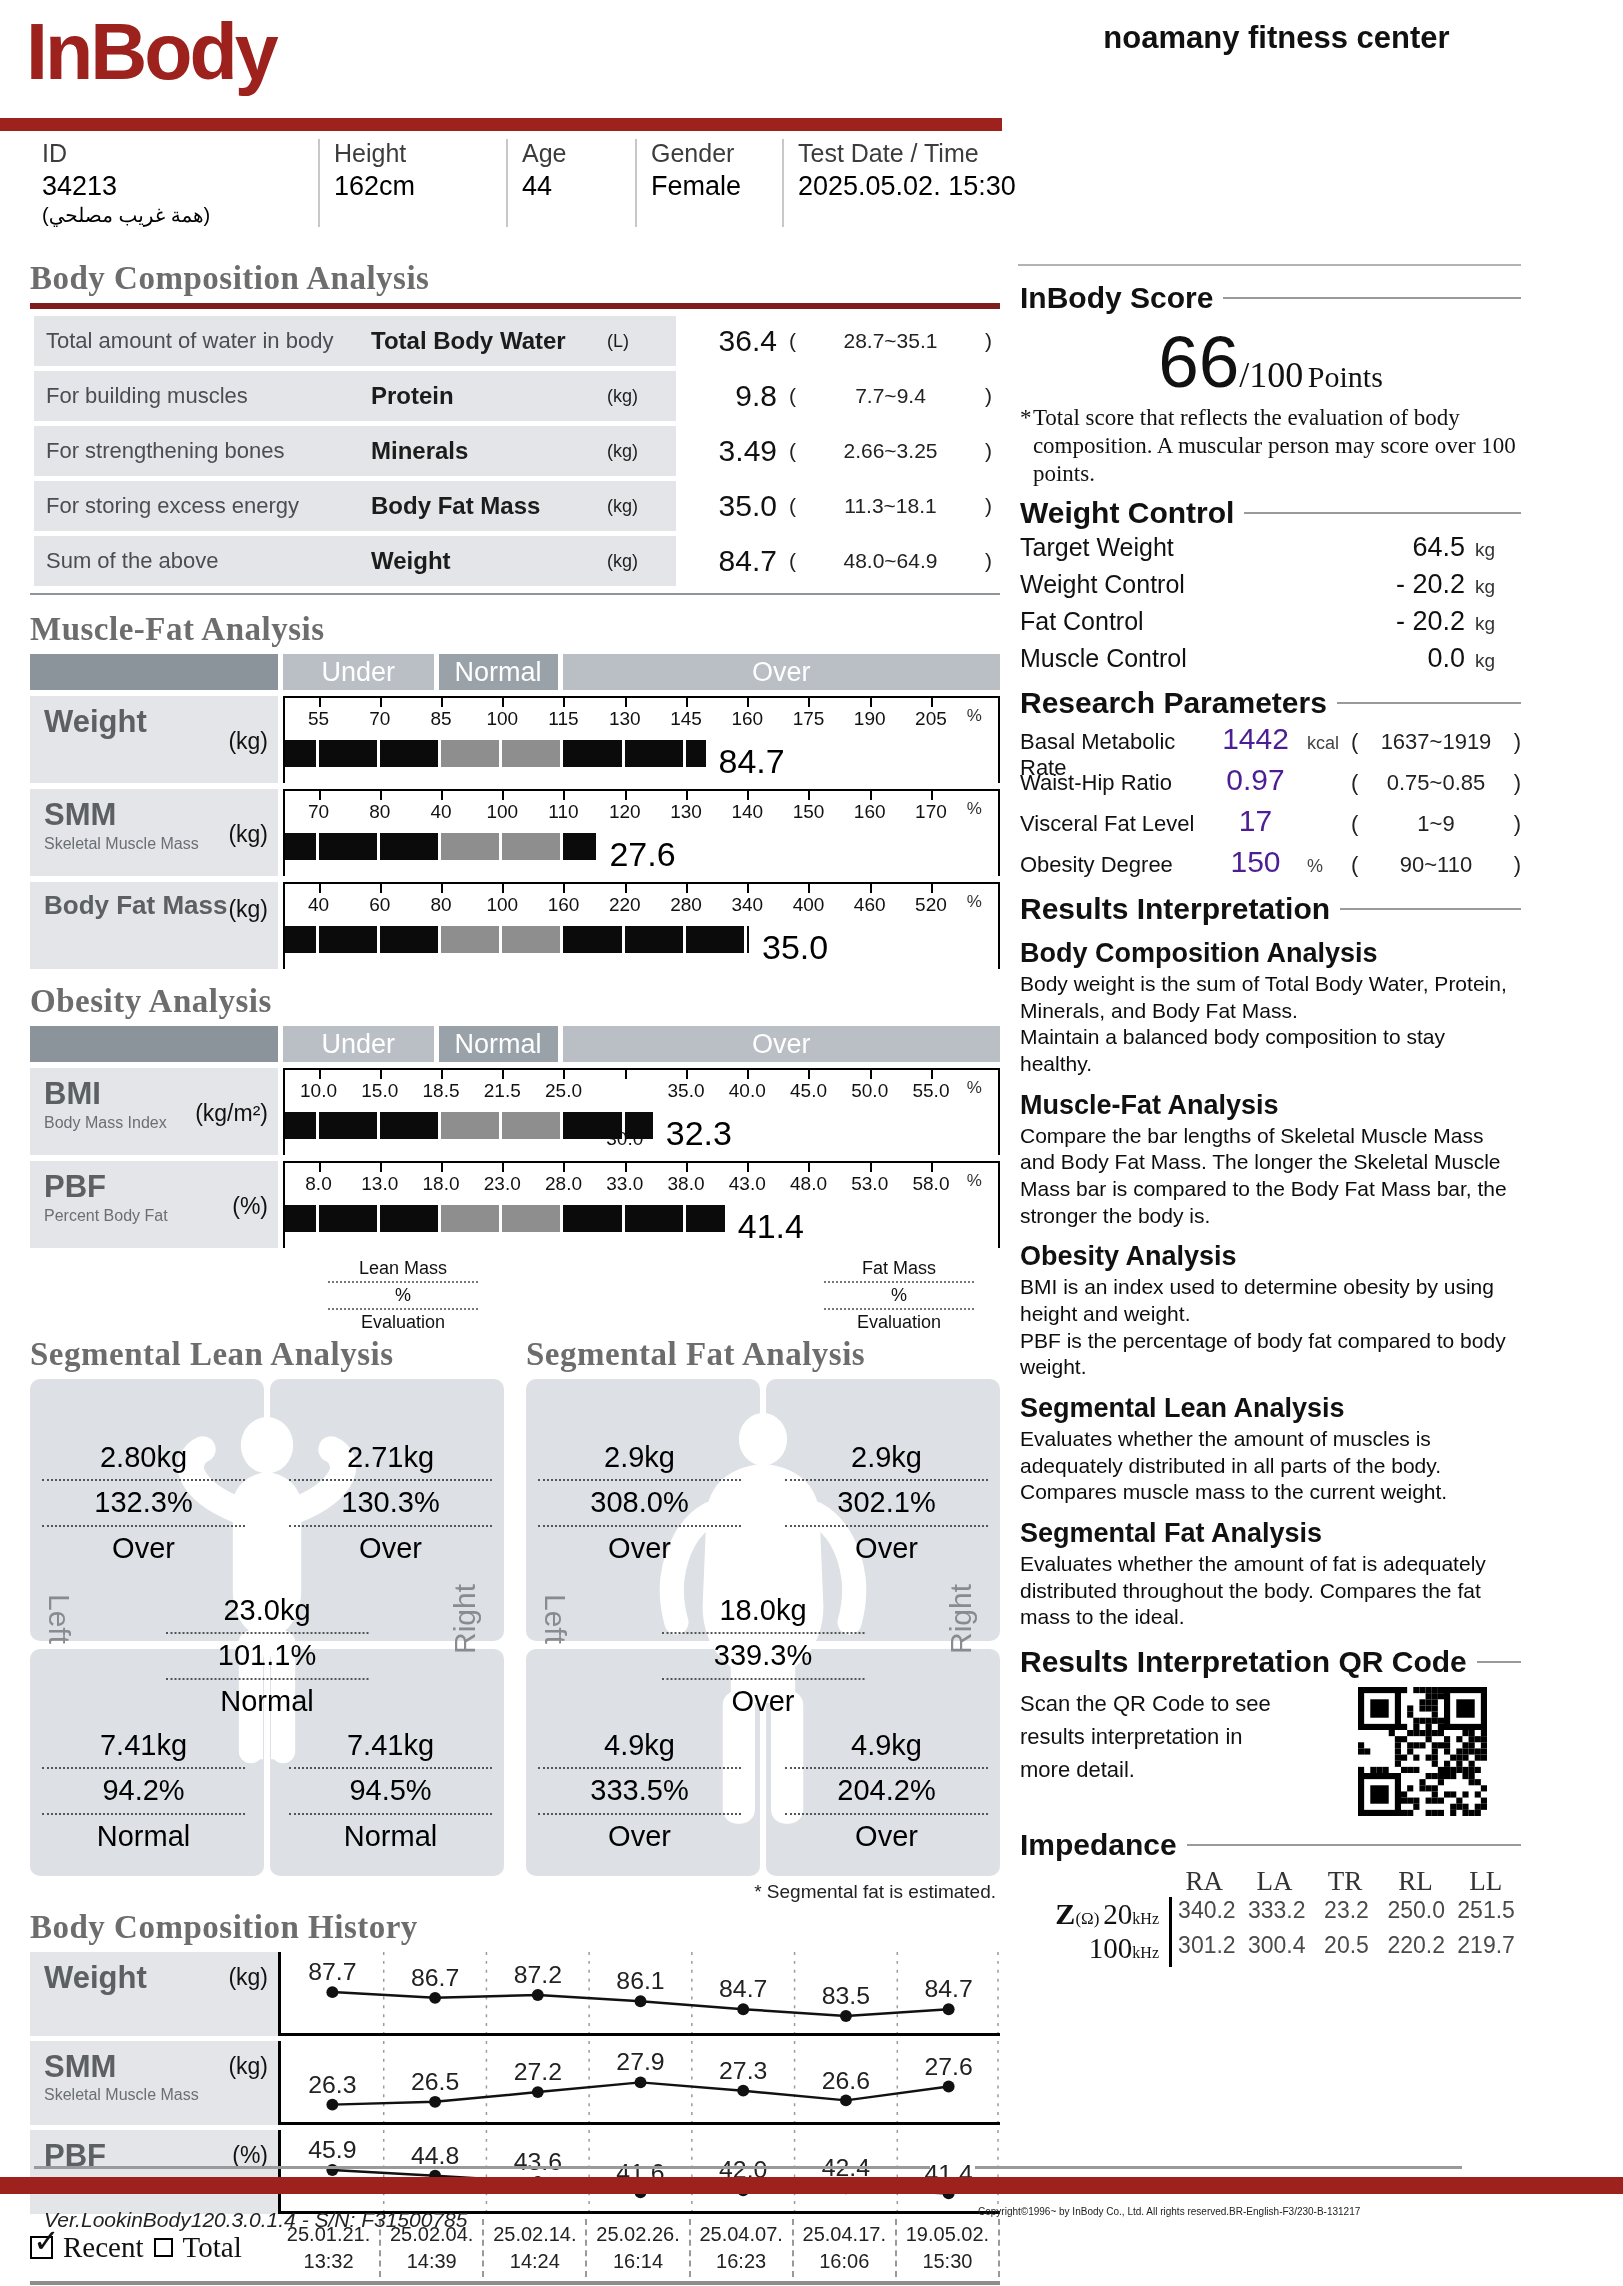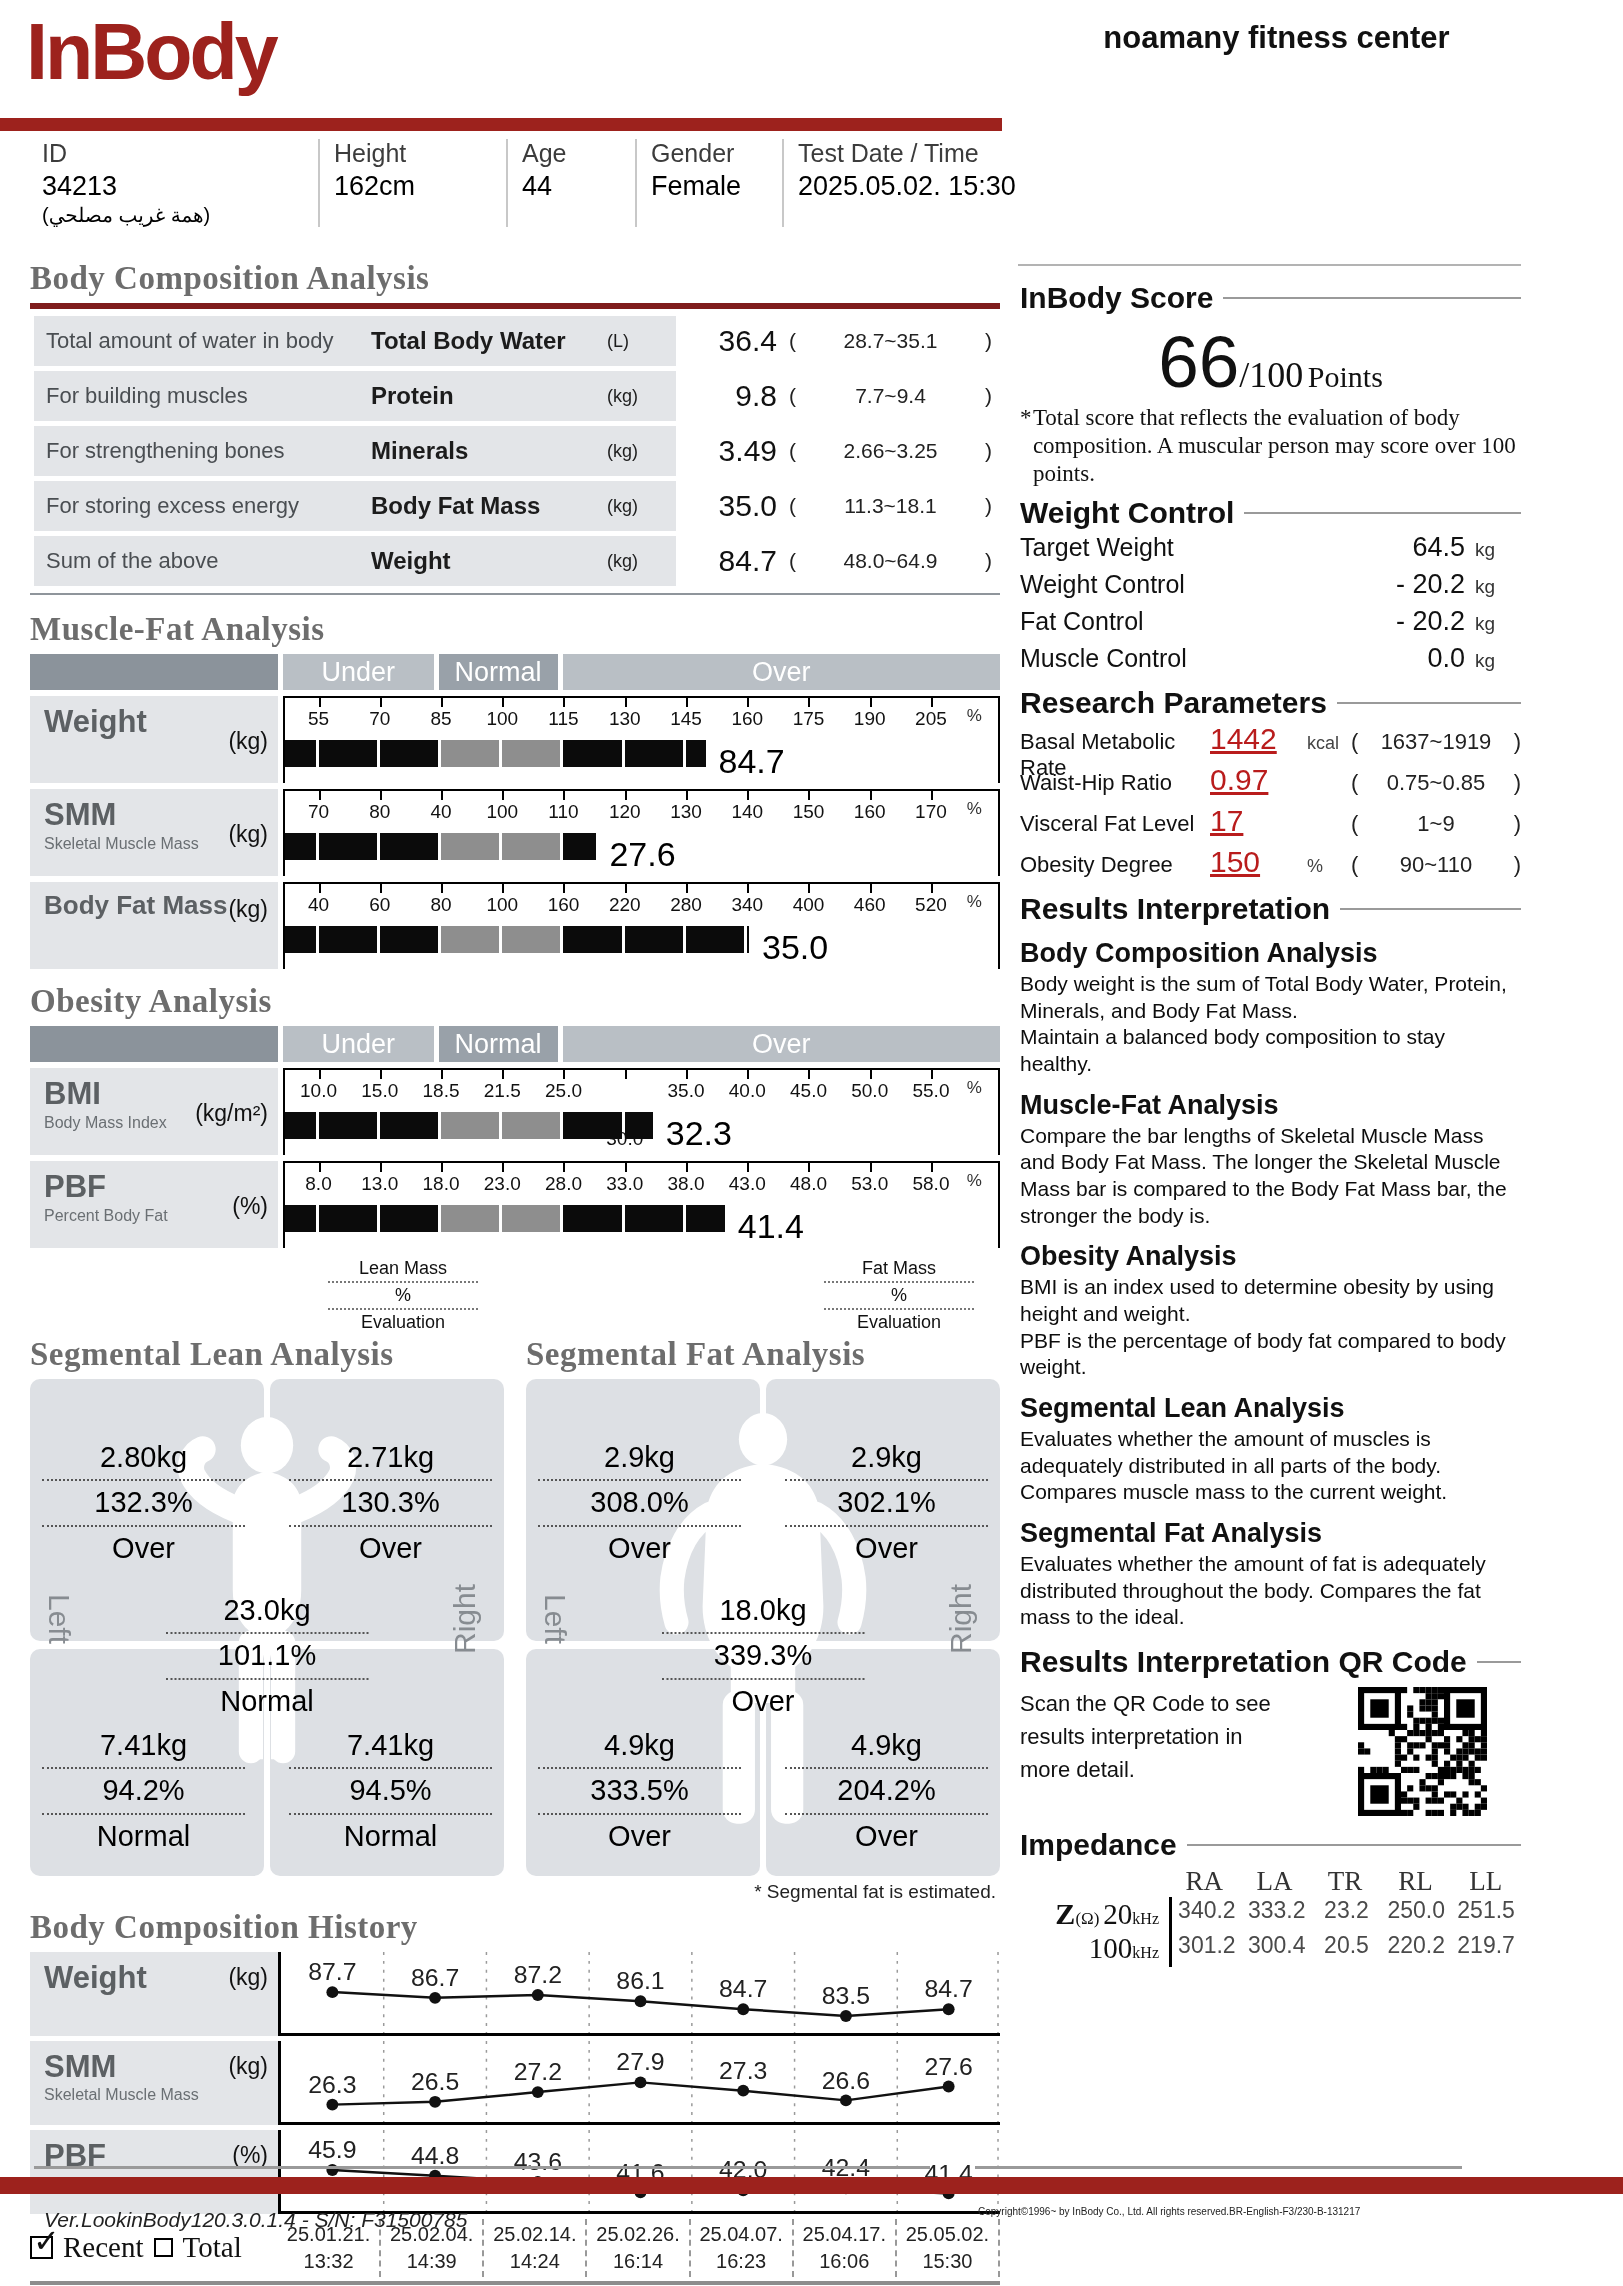--- a/index.html
+++ b/index.html
@@ -113,21 +113,21 @@
   .score-denom{font-size:36px;font-family:"Liberation Serif",serif;}
   .score-points{font-size:30px;font-family:"Liberation Serif",serif;}
   .score-note{font-family:"Liberation Serif",serif;font-size:23px;line-height:1.22;margin:6px 0 8px 0;display:flex;}
   .score-note .star{width:26px;}
   .wc-row{display:flex;align-items:baseline;height:37px;}
   .wc-label{flex:1;font-size:25px;}
   .wc-val{width:114px;text-align:right;font-size:27px;}
   .wc-unit{width:46px;padding-left:10px;font-size:19px;color:#333;}
   .rp-row{display:flex;align-items:baseline;height:41px;}
   .rp-label{flex:1;font-size:22px;}
-  .rp-val{width:91px;text-align:left;font-size:30px;color:#b91c1c;text-decoration:underline;}
+  .rp-val{width:91px;text-align:center;font-size:30px;color:#4c1d95;}
   .rp-unit{width:44px;padding-left:6px;font-size:18px;color:#444;}
   .rp-par{display:flex;width:170px;justify-content:space-between;font-size:22px;color:#222;}
   .ri-h{font-size:27px;font-weight:bold;margin:12px 0 2px 0;}
   .ri-b{font-size:21px;line-height:1.27;white-space:pre-line;color:#0d0d0d;}
   .qr-wrap{display:flex;margin-top:8px;align-items:flex-start;}
   .qr-text{flex:1;font-size:22px;line-height:1.5;white-space:pre-line;}
   .qr-box{width:129px;height:129px;margin-right:34px;}
   .imp{margin-top:12px;}
   .imp-head{display:flex;margin-top:4px;}
   .imp-sp{width:149px;}
@@ -717,21 +717,21 @@
             </div>
           <div class="dc">
               <div>25.04.07.</div>
               <div>16:23</div>
             </div>
           <div class="dc">
               <div>25.04.17.</div>
               <div>16:06</div>
             </div>
           <div class="dc">
-              <div>25.05.02.</div>
+              <div>19.05.02.</div>
               <div>15:30</div>
             </div>
         </div>
       </div>
     </div>
   </div>
 
   <div class="right-col">
 
     <div class="rh">

